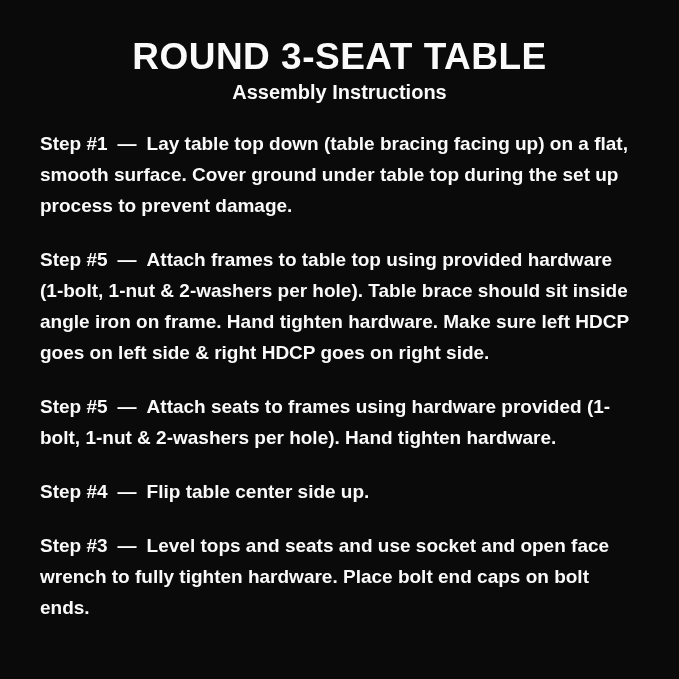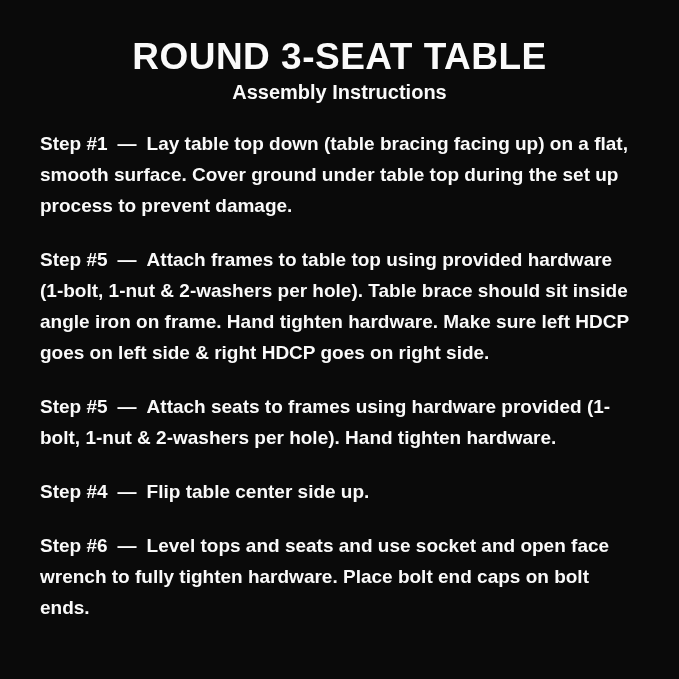--- a/index.html
+++ b/index.html
@@ -61,15 +61,15 @@
   <div class="steps">
     <p class="step"><span class="step-label">Step #1</span><span class="step-sep">—</span><span>Lay table top down (table bracing facing up) on a flat, smooth surface. Cover ground under table top during the set up process to prevent damage.</span></p>
 
     <p class="step"><span class="step-label">Step #5</span><span class="step-sep">—</span><span>Attach frames to table top using provided hardware (1-bolt, 1-nut &amp; 2-washers per hole). Table brace should sit inside angle iron on frame. Hand tighten hardware. Make sure left HDCP goes on left side &amp; right HDCP goes on right side.</span></p>
 
     <p class="step"><span class="step-label">Step #5</span><span class="step-sep">—</span><span>Attach seats to frames using hardware provided (1-bolt, 1-nut &amp; 2-washers per hole). Hand tighten hardware.</span></p>
 
 
     <p class="step"><span class="step-label">Step #4</span><span class="step-sep">—</span><span>Flip table center side up.</span></p>
 
-    <p class="step"><span class="step-label">Step #6</span><span class="step-sep">—</span><span>Level tops and seats and use socket and open face wrench to fully tighten hardware. Place bolt end caps on bolt ends.</span></p>
+    <p class="step"><span class="step-label">Step #3</span><span class="step-sep">—</span><span>Level tops and seats and use socket and open face wrench to fully tighten hardware. Place bolt end caps on bolt ends.</span></p>
   </div>
 </div>
 
 </body></html>

